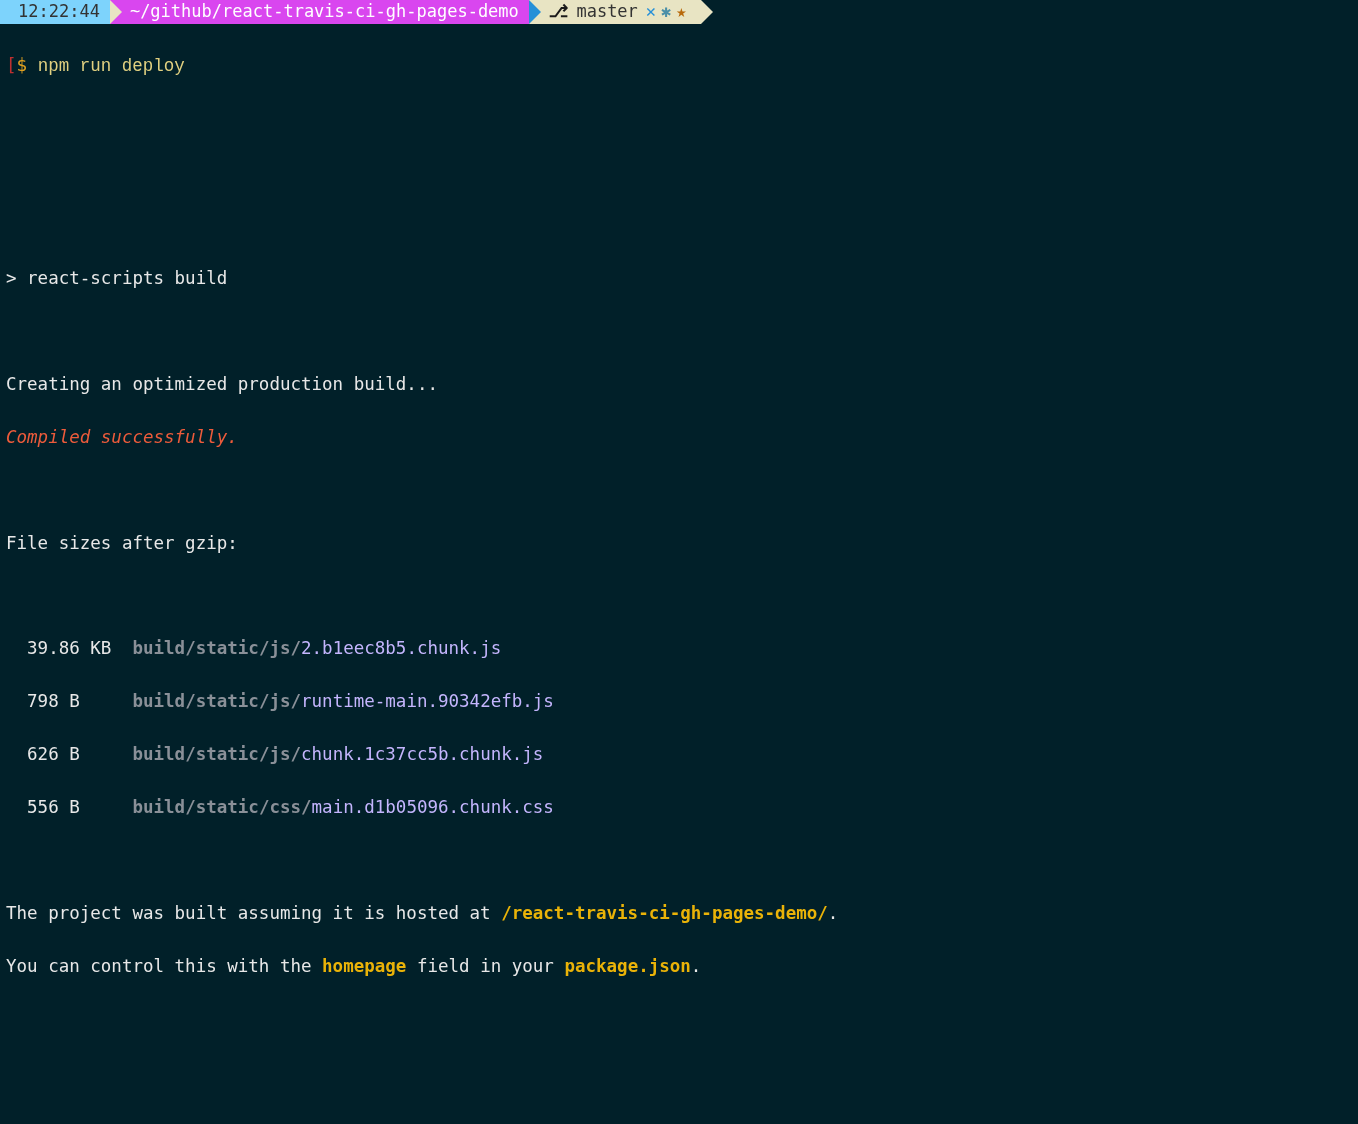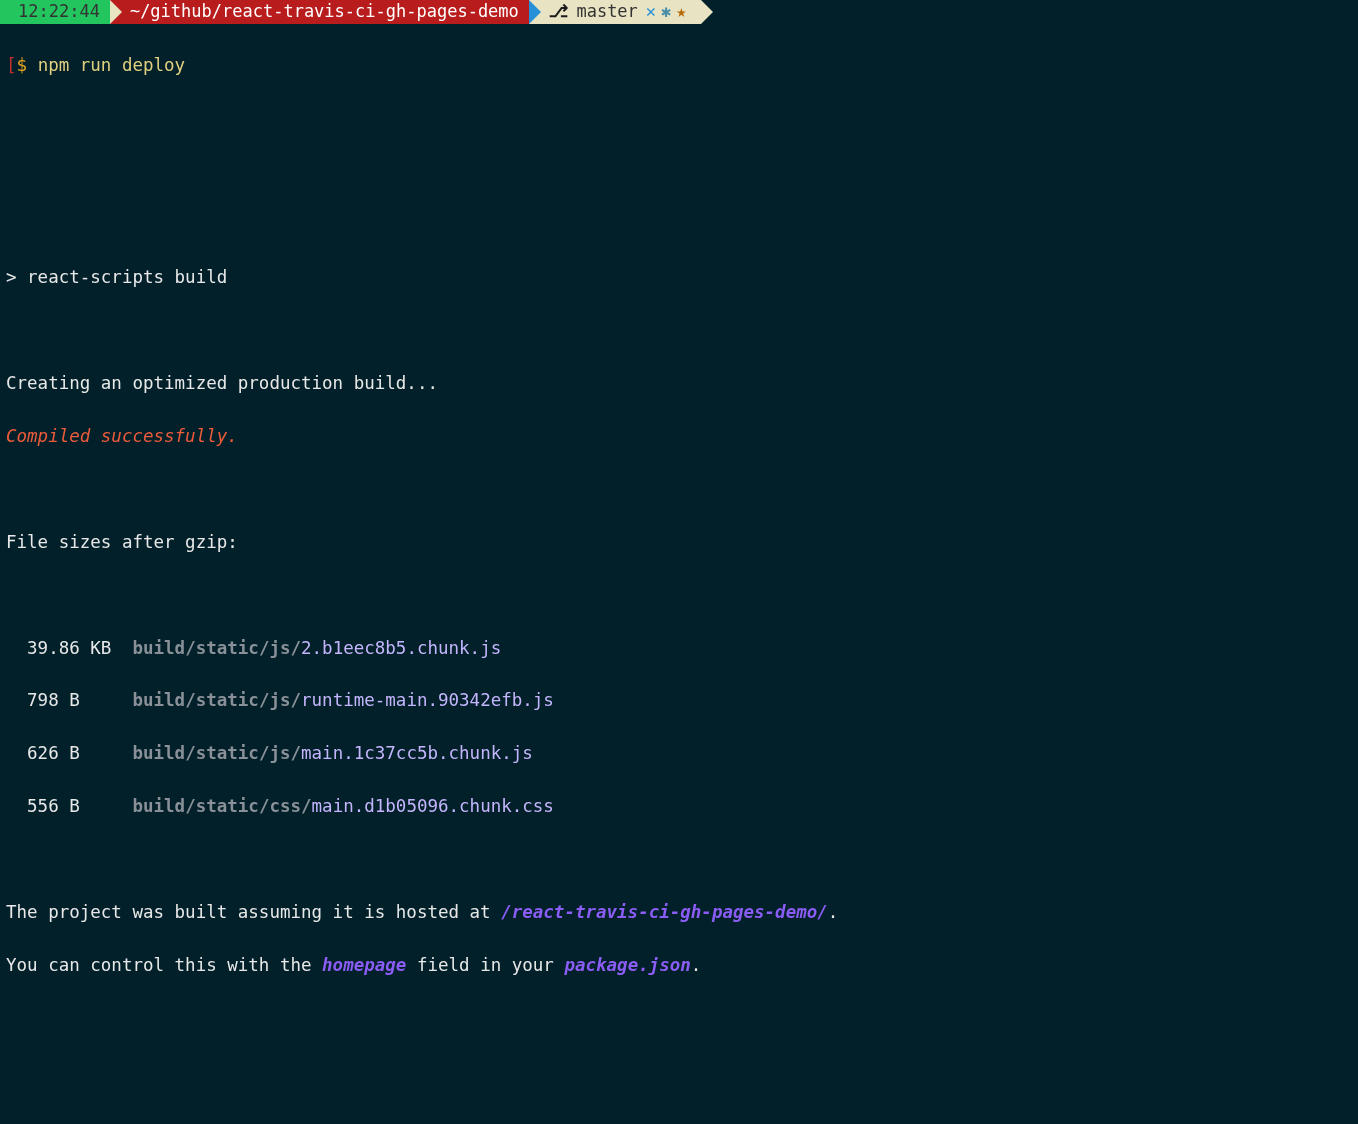--- a/index.html
+++ b/index.html
@@ -18,42 +18,42 @@
       overflow: hidden;
     }
     .prompt-bar {
       display: flex;
       align-items: center;
       height: 24px;
       font-size: 17px;
       font-weight: 500;
     }
     .seg-time {
-      background: #22c55e;
+      background: #7dd3fc;
       color: #333;
       padding: 0 10px 0 18px;
       height: 100%;
       display: flex;
       align-items: center;
       position: relative;
     }
     .seg-time::after {
       content: '';
       position: absolute;
       right: -12px;
       top: 0;
       width: 0;
       height: 0;
       border-top: 12px solid transparent;
       border-bottom: 12px solid transparent;
       border-left: 12px solid #e8e4c3;
       z-index: 2;
     }
     .seg-path {
-      background: #b91c1c;
+      background: #d946ef;
       color: #fff;
       padding: 0 10px 0 20px;
       height: 100%;
       display: flex;
       align-items: center;
       position: relative;
     }
     .seg-path::after {
       content: '';
       position: absolute;
@@ -101,26 +101,26 @@
     .star-icon { color: #b8690a; }
     .terminal-body {
       padding: 2px 6px;
       white-space: pre;
     }
     .line {
       min-height: 26.5px;
     }
     .prompt-dollar { color: #e0a020; }
     .red-prompt { color: #c03030; }
-    .cmd-yellow { color: #e0d080; }
+    .cmd-yellow { color: #e0d080; font-family: Liberation Mono, monospace; }
     .white { color: #e8e8e8; }
     .orange { color: #ed5b3b; font-style: italic; }
     .grey { color: #8a9098; font-weight: bold; }
     .yellow-file { color: #c4b5fd; }
-    .path-orange { color: #8b5cf6; font-style: italic; }
+    .path-orange { color: #eab308; }
     .bold { font-weight: bold; }
   </style>
 </head>
 <body>
 
 <div class="prompt-bar">
   <div class="seg-time">
     <span>12:22:44</span>
   </div>
   <div class="seg-path">
@@ -144,21 +144,21 @@
 <div class="line"> </div>
 <div class="line white">&gt; react-scripts build</div>
 <div class="line"> </div>
 <div class="line white">Creating an optimized production build...</div>
 <div class="line orange">Compiled successfully.</div>
 <div class="line"> </div>
 <div class="line white">File sizes after gzip:</div>
 <div class="line"> </div>
 <div class="line">  <span class="white">39.86 KB</span><span>  </span><span class="grey">build/static/js/</span><span class="yellow-file">2.b1eec8b5.chunk.js</span></div>
 <div class="line">  <span class="white">798 B</span><span>     </span><span class="grey">build/static/js/</span><span class="yellow-file">runtime-main.90342efb.js</span></div>
-<div class="line">  <span class="white">626 B</span><span>     </span><span class="grey">build/static/js/</span><span class="yellow-file">main.1c37cc5b.chunk.js</span></div>
+<div class="line">  <span class="white">626 B</span><span>     </span><span class="grey">build/static/js/</span><span class="yellow-file">chunk.1c37cc5b.chunk.js</span></div>
 <div class="line">  <span class="white">556 B</span><span>     </span><span class="grey">build/static/css/</span><span class="yellow-file">main.d1b05096.chunk.css</span></div>
 <div class="line"> </div>
 <div class="line"><span class="white">The project was built assuming it is hosted at </span><span class="path-orange bold">/react-travis-ci-gh-pages-demo/</span><span class="white">.</span></div>
 <div class="line"><span class="white">You can control this with the </span><span class="path-orange bold">homepage</span><span class="white"> field in your </span><span class="path-orange bold">package.json</span><span class="white">.</span></div>
 
 
 
 
 
 

